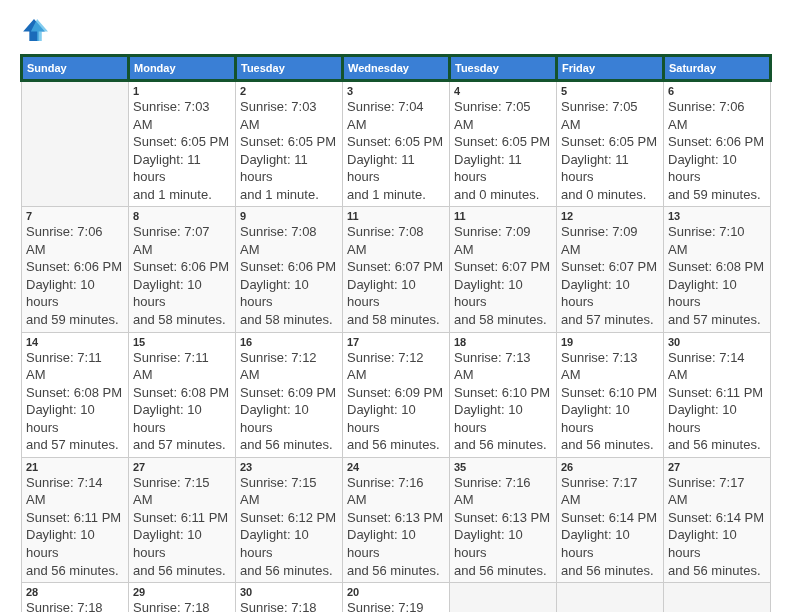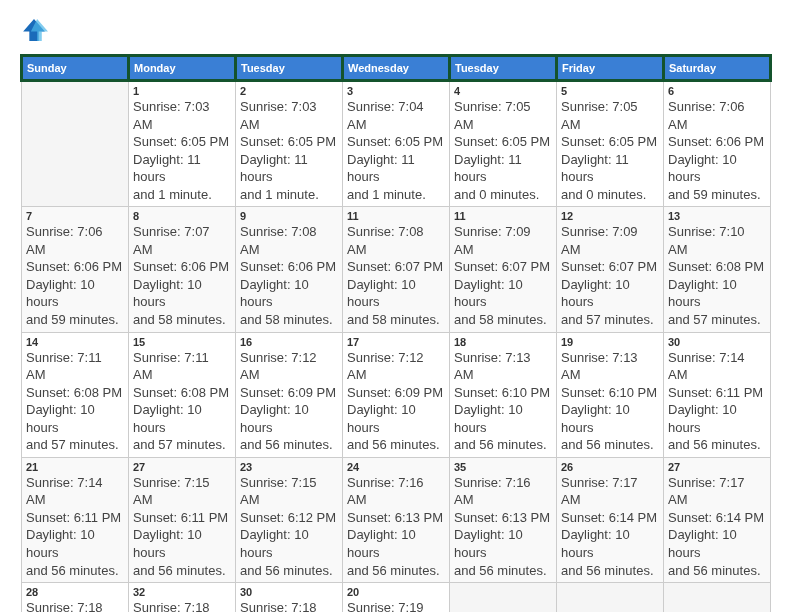--- a/index.html
+++ b/index.html
@@ -247,21 +247,21 @@
             <span class="day-num">27</span>
             <div class="day-info">Sunrise: 7:17 AM<br>Sunset: 6:14 PM<br>Daylight: 10 hours<br>and 56 minutes.</div>
           </td>
         </tr>
         <tr>
           <td>
             <span class="day-num">28</span>
             <div class="day-info">Sunrise: 7:18 AM<br>Sunset: 6:15 PM<br>Daylight: 10 hours<br>and 57 minutes.</div>
           </td>
           <td>
-            <span class="day-num">32</span>
+            <span class="day-num">29</span>
             <div class="day-info">Sunrise: 7:18 AM<br>Sunset: 6:15 PM<br>Daylight: 10 hours<br>and 57 minutes.</div>
           </td>
           <td>
             <span class="day-num">30</span>
             <div class="day-info">Sunrise: 7:18 AM<br>Sunset: 6:16 PM<br>Daylight: 10 hours<br>and 57 minutes.</div>
           </td>
           <td>
             <span class="day-num">20</span>
             <div class="day-info">Sunrise: 7:19 AM<br>Sunset: 6:16 PM<br>Daylight: 10 hours<br>and 57 minutes.</div>
           </td>

